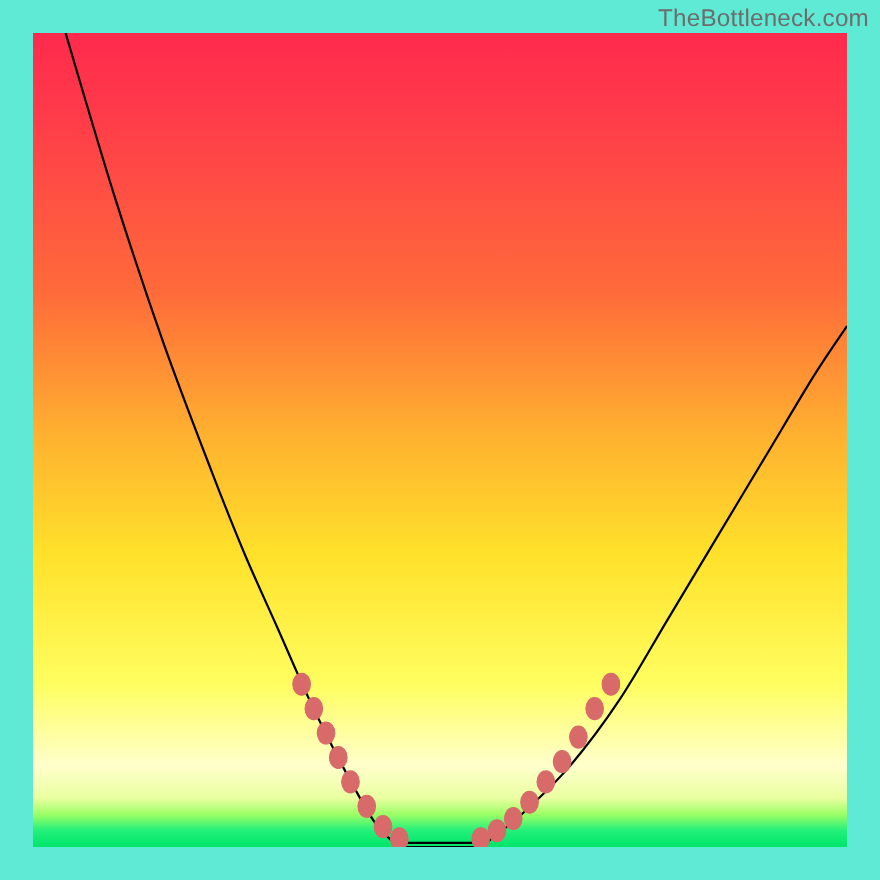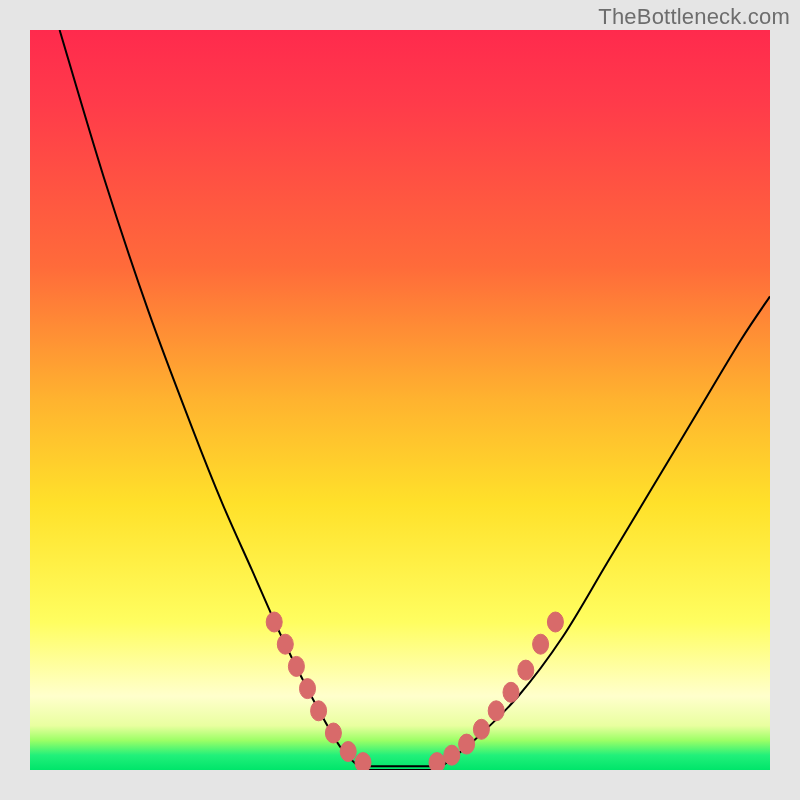--- a/index.html
+++ b/index.html
@@ -8,21 +8,21 @@
     width: 800px;
     height: 800px;
     background: #000;
     overflow: hidden;
     font-family: Arial, Helvetica, sans-serif;
   }
   .stage {
     position: relative;
     width: 800px;
     height: 800px;
-    background: #e5e5e5;
+    background: #5eead4;
     font-size: 0;
   }
   .plot {
     position: absolute;
     left: 30px;
     top: 30px;
     width: 740px;
     height: 740px;
     overflow: hidden;
   }

